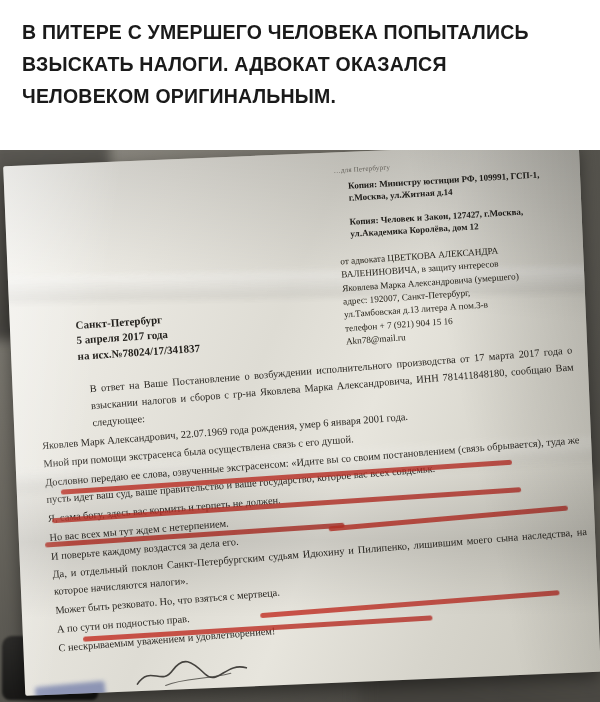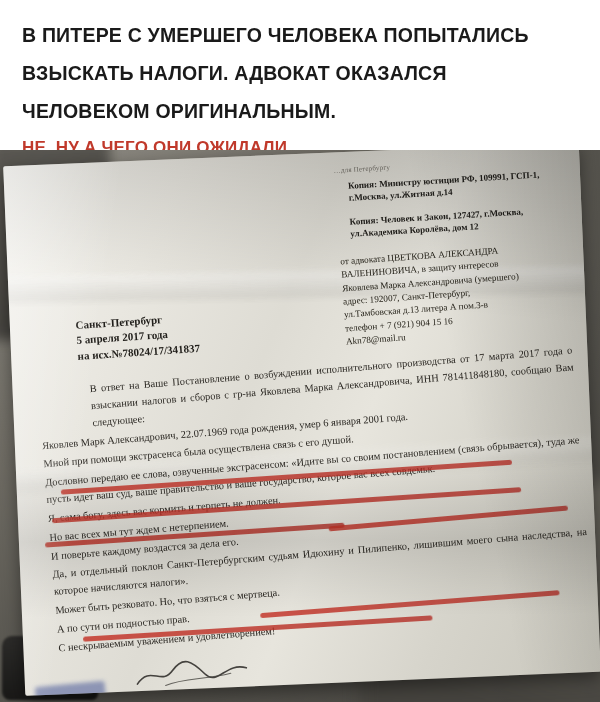--- a/index.html
+++ b/index.html
@@ -21,21 +21,21 @@
     box-sizing: border-box;
   }
   .headline {
     padding: 16px 22px 0 22px;
     box-sizing: border-box;
   }
   .headline-main {
     font-family: "Liberation Sans", sans-serif;
     font-weight: bold;
     font-size: 19.5px;
-    line-height: 38px;
+    line-height: 32px;
     color: #1a1a1a;
     letter-spacing: 0.2px;
     text-transform: uppercase;
   }
   .headline-sub {
     margin-top: 7px;
     font-family: "Liberation Sans", sans-serif;
     font-weight: bold;
     font-size: 17px;
     line-height: 22px;
@@ -236,21 +236,20 @@
     transform: rotate(-3deg);
   }
 </style>
 </head>
 <body>
 
 <div class="page">
 
   <div class="headline">
     <div class="headline-main">В Питере с умершего человека попытались взыскать налоги. Адвокат оказался человеком оригинальным.</div>
-    <div class="headline-sub">Не, ну а чего они ожидали...</div>
   </div>
 
   <div class="photo">
     <div class="bg-ground"></div>
     <div class="bg-asphalt-left"></div>
     <div class="bg-asphalt-right"></div>
     <div class="bg-shoe"></div>
 
     <div class="sheet">
       <div class="sheet-fold"></div>

